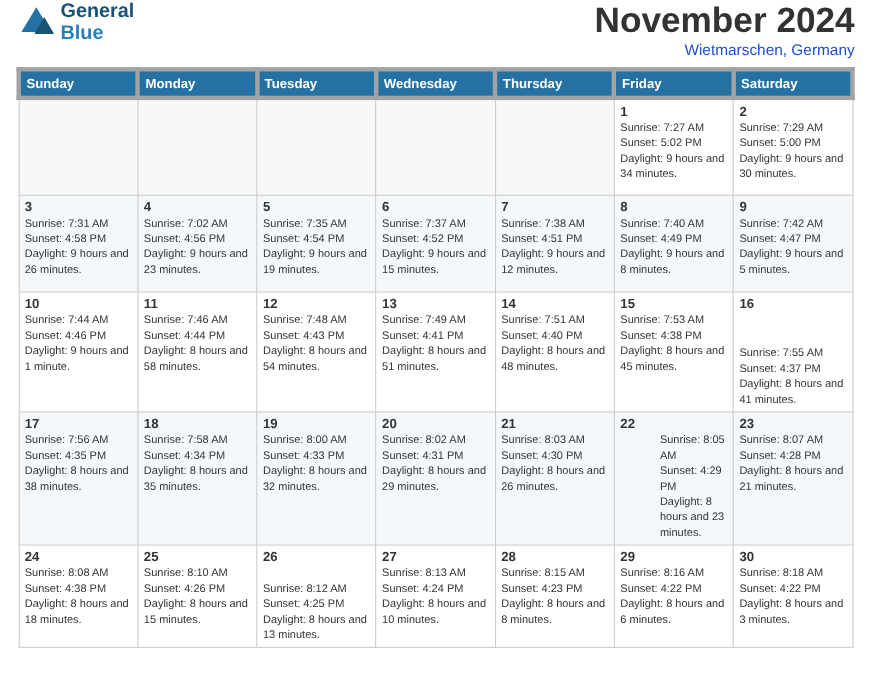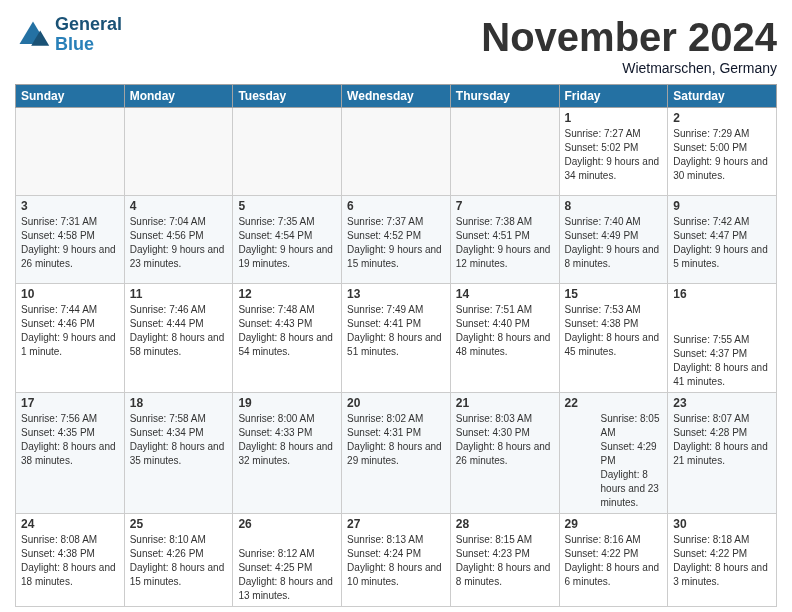--- a/index.html
+++ b/index.html
@@ -6,21 +6,21 @@
     body {
       font-family: Arial, sans-serif;
       background: #fff;
       width: 792px;
       height: 612px;
       overflow: hidden;
     }
     .page {
       width: 792px;
       height: 612px;
-      padding: 15px 15px;
+      padding: 0 15px;
     }
     .header {
       display: flex;
       justify-content: space-between;
       align-items: flex-start;
       margin-bottom: 8px;
     }
     .logo {
       display: flex;
       align-items: center;
@@ -33,41 +33,41 @@
       line-height: 1.1;
     }
     .logo-icon {
       width: 36px;
       height: 36px;
     }
     .title-block {
       text-align: right;
     }
     .month-title {
-      font-size: 40px;
+      font-size: 32px;
       font-weight: bold;
       color: #333;
     }
     .location {
       font-size: 14px;
-      color: #0f172a;
+      color: #1d4ed8;
     }
     .calendar {
       width: 100%;
       border-collapse: collapse;
       table-layout: fixed;
     }
     .calendar th {
       background: #2471a3;
       color: #fff;
       font-size: 12px;
       font-weight: bold;
       padding: 4px 5px;
       text-align: left;
-      border: 1px solid #a3a3a3;
+      border: 4px solid #a3a3a3;
     }
     .calendar td {
       border: 1px solid #ccc;
       vertical-align: top;
       padding: 3px 5px;
       font-size: 10px;
       color: #333;
       height: 88px;
       background: #fff;
     }
@@ -145,21 +145,21 @@
         </tr>
         <tr>
           <td>
             <span class="day-num">3</span>
             <div class="day-info" style="white-space: pre-line;">Sunrise: 7:31 AM
 Sunset: 4:58 PM
 Daylight: 9 hours and 26 minutes.</div>
           </td>
           <td>
             <span class="day-num">4</span>
-            <div class="day-info" style="white-space: pre-line;">Sunrise: 7:04 AM
+            <div class="day-info" style="white-space: pre-line;">Sunrise: 7:02 AM
 Sunset: 4:56 PM
 Daylight: 9 hours and 23 minutes.</div>
           </td>
           <td>
             <span class="day-num">5</span>
             <div class="day-info" style="white-space: pre-line;">Sunrise: 7:35 AM
 Sunset: 4:54 PM
 Daylight: 9 hours and 19 minutes.</div>
           </td>
           <td>

